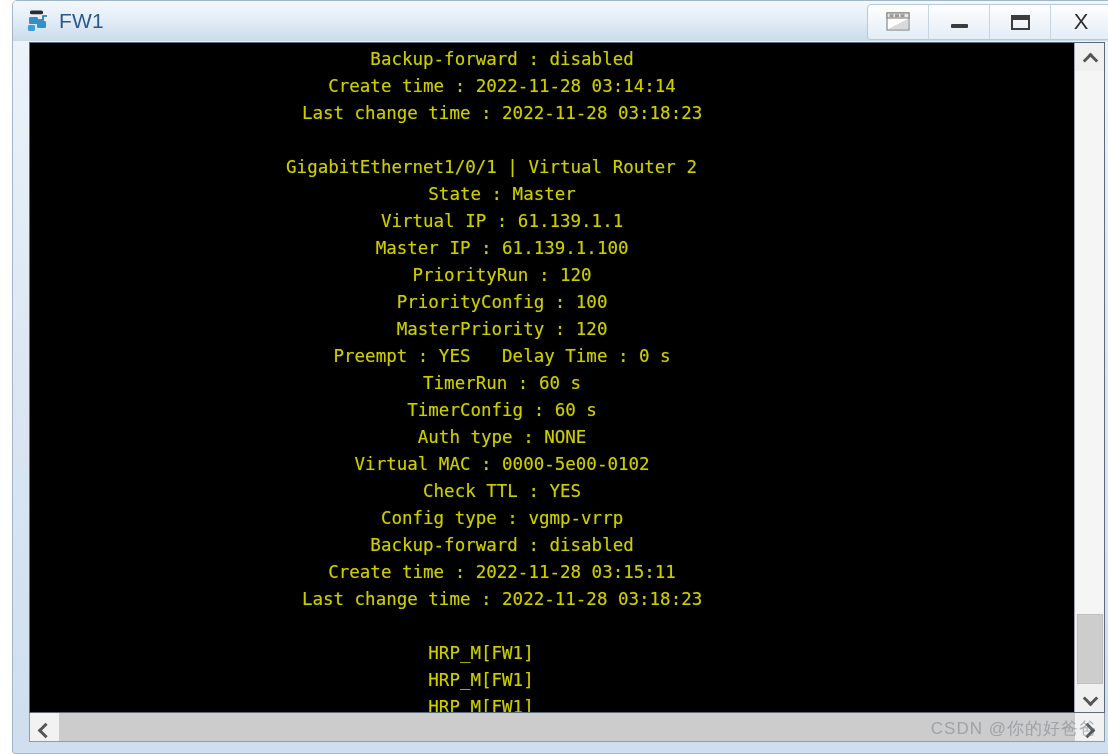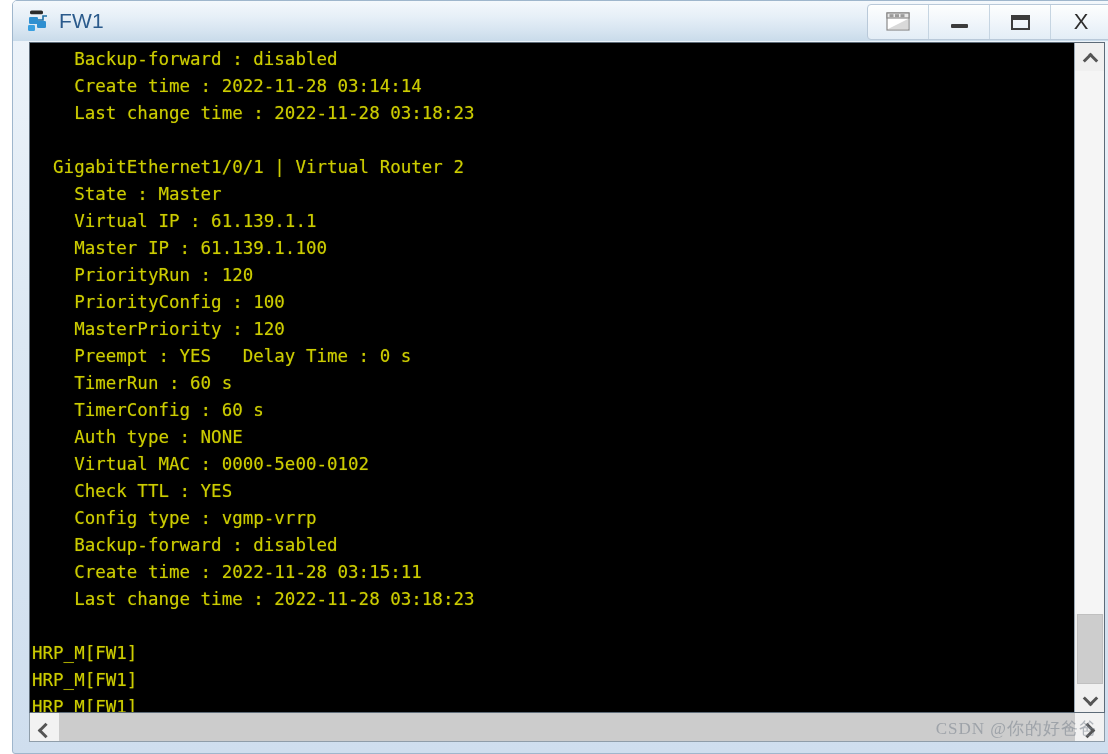--- a/index.html
+++ b/index.html
@@ -136,20 +136,21 @@
     overflow: hidden;
     background: #000000;
     color: #cccc00;
     font-family: "DejaVu Sans Mono", "Liberation Mono", monospace;
     font-size: 17.5px;
     line-height: 27px;
     white-space: pre;
     padding: 3px 0 0 0;
     box-sizing: border-box;
     text-shadow: 0 0 1px rgba(200,200,0,0.5);
+    text-align: center;
   }
   #console-text .line {
     height: 27px;
     padding-left: 2px;
   }
 
   
   #vscroll {
     position: absolute;
     right: 0;
@@ -233,21 +234,21 @@
   #hs-thumb {
     flex: 1 1 auto;
     background: #cccccc;
   }
 
   
   #watermark {
     position: absolute;
     right: 22px;
     top: 716px;
-    font-family: Liberation Serif, serif;
+    font-family: Liberation Sans, sans-serif;
     font-size: 17px;
     color: rgba(120,130,140,0.55);
     letter-spacing: 1px;
     white-space: nowrap;
     pointer-events: none;
   }
 </style>
 </head>
 <body>
 

